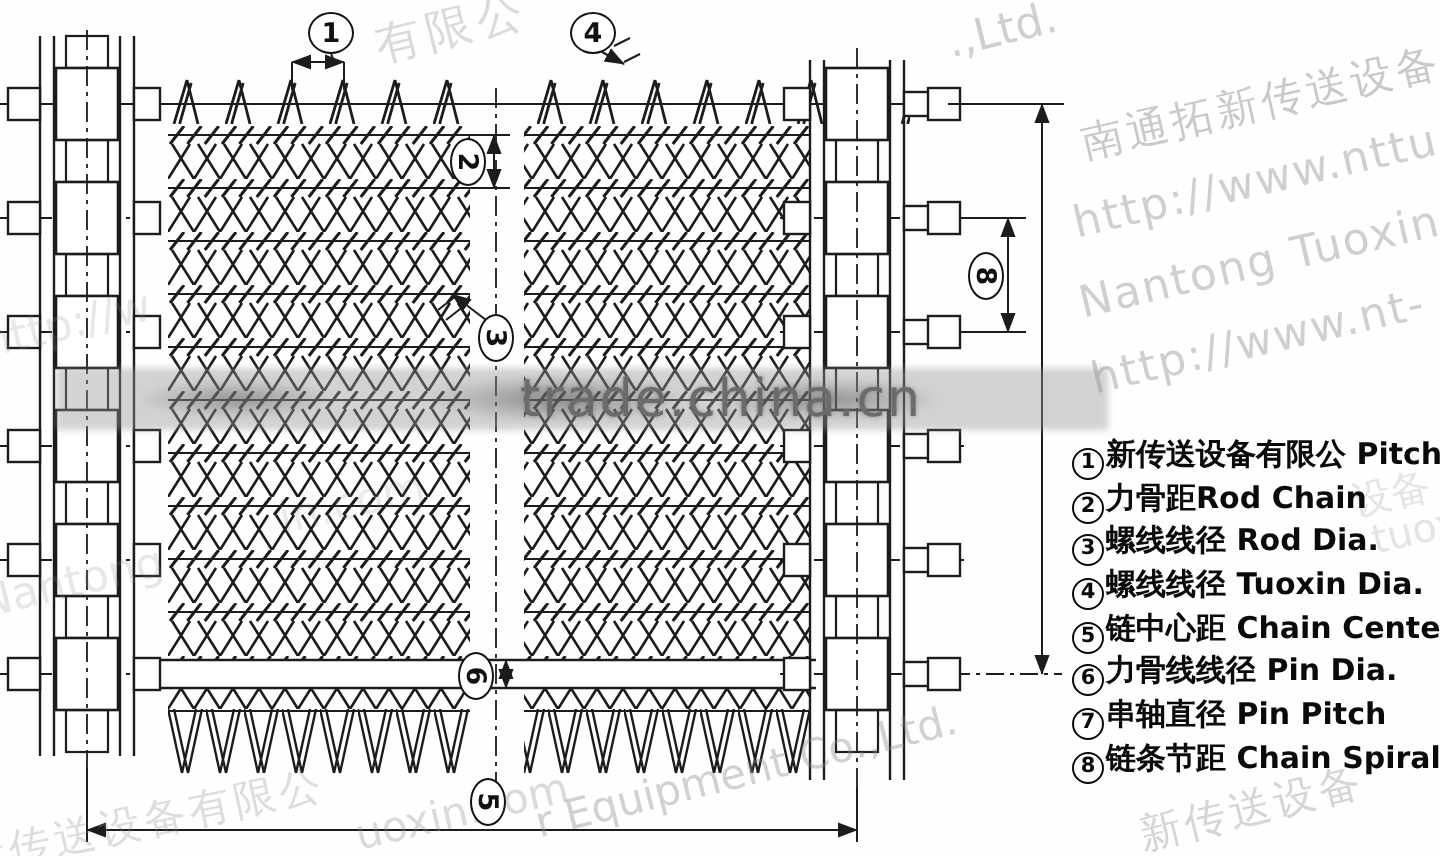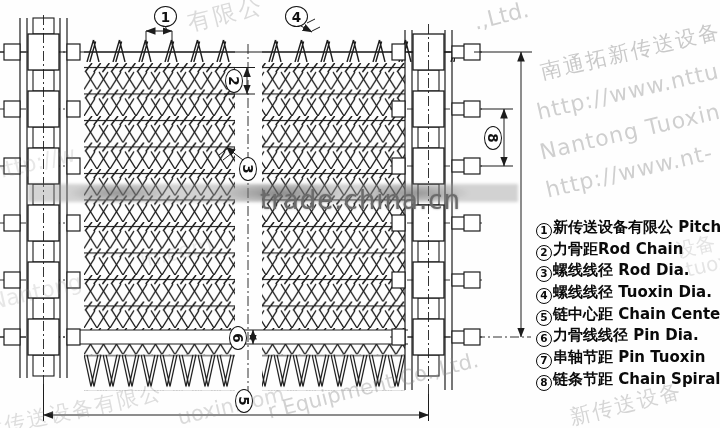--- a/index.html
+++ b/index.html
@@ -3,21 +3,21 @@
 <meta charset="utf-8">
 <style>
   html,body{margin:0;padding:0;background:#fff;}
   #stage{position:relative;width:720px;height:428px;background:#fefefe;overflow:hidden;
          font-family:"DejaVu Sans","Liberation Sans",sans-serif;}
   #drawing{position:absolute;left:0;top:0;z-index:1;}
   
   .wm{position:absolute;z-index:3;color:#8a8a8a;white-space:nowrap;pointer-events:none;
       transform-origin:0 50%;font-family:"DejaVu Sans",sans-serif;}
   
-  #trade-band{position:absolute;left:28px;top:184px;width:490px;height:18px;z-index:2;pointer-events:none;}
+  #trade-band{position:absolute;left:28px;top:184px;width:490px;height:31px;z-index:2;pointer-events:none;padding-left:36px;}
   #trade-band::before{content:"";position:absolute;inset:0;filter:blur(1.5px);
       background:
         radial-gradient(70px 14px at 90px 50%, rgba(90,90,90,.50), rgba(120,120,120,0) 72%),
         radial-gradient(90px 16px at 250px 50%, rgba(80,80,80,.55), rgba(120,120,120,0) 75%),
         radial-gradient(80px 15px at 385px 50%, rgba(85,85,85,.50), rgba(120,120,120,0) 72%),
         linear-gradient(rgba(150,150,150,.42), rgba(150,150,150,.42));}
   #trade-band span{position:absolute;left:232px;top:1px;font-size:26px;font-weight:500;
       color:#6b6b6b;letter-spacing:1px;text-shadow:0 0 2px rgba(110,110,110,.7);}
   
   #legend{position:absolute;left:536px;top:217px;z-index:4;list-style:none;margin:0;padding:0;
@@ -235,18 +235,18 @@
       <span class="cnum">2</span><span>力骨距Rod Chain</span></li>
     <li>
       <span class="cnum">3</span><span>螺线线径 Rod Dia.</span></li>
     <li>
       <span class="cnum">4</span><span>螺线线径 Tuoxin Dia.</span></li>
     <li>
       <span class="cnum">5</span><span>链中心距 Chain Centers</span></li>
     <li>
       <span class="cnum">6</span><span>力骨线线径 Pin Dia.</span></li>
     <li>
-      <span class="cnum">7</span><span>串轴节距 Pin Tuoxin</span></li>
+      <span class="cnum">7</span><span>串轴直径 Pin Pitch</span></li>
     <li>
       <span class="cnum">8</span><span>链条节距 Chain Spiral</span></li>
   </ul>
 
 </div>
 
 </body></html>

